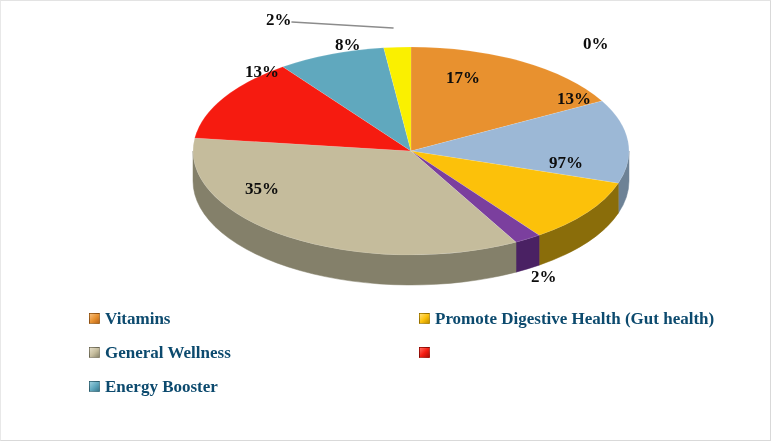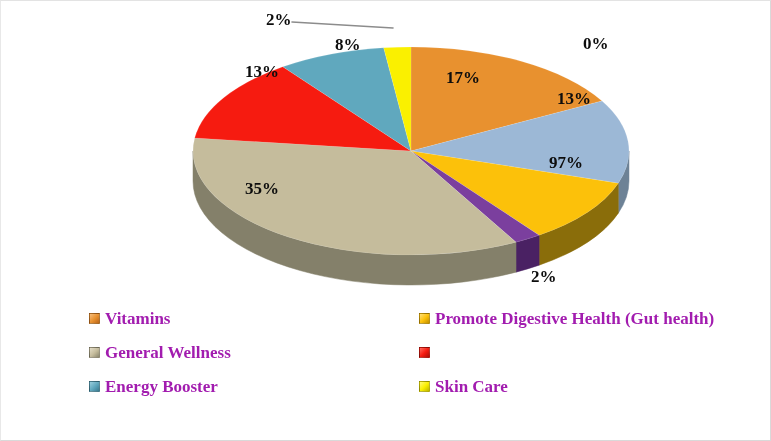--- a/index.html
+++ b/index.html
@@ -48,21 +48,21 @@
     width:11px;height:11px;
     margin-right:5px;
     flex:0 0 auto;
     border:1px solid rgba(0,0,0,.28);
     box-sizing:border-box;
   }
   .legend-label{
     font-family:"Liberation Serif",serif;
     font-weight:bold;
     font-size:17px;
-    color:#a21caf;
+    color:#0c4a6e;
     white-space:nowrap;
     line-height:1;
   }
 </style>
 </head>
 <body>
 
 <div id="frame">
 
   <div id="chart-area">
@@ -170,19 +170,15 @@
         <span class="swatch" style="background: linear-gradient(135deg, rgb(227, 221, 200) 0%, rgb(197, 188, 156) 52%, rgb(138, 134, 110) 100%);"></span>
         <span class="legend-label">General Wellness</span>
       </div>
       <div class="legend-item">
         <span class="swatch" style="background: linear-gradient(135deg, rgb(255, 107, 96) 0%, rgb(246, 27, 16) 52%, rgb(168, 17, 9) 100%);"></span>
       </div>
       <div class="legend-item">
         <span class="swatch" style="background: linear-gradient(135deg, rgb(155, 206, 221) 0%, rgb(96, 168, 190) 52%, rgb(59, 122, 143) 100%);"></span>
         <span class="legend-label">Energy Booster</span>
       </div>
-      <div class="legend-item">
-        <span class="swatch" style="background: linear-gradient(135deg, rgb(255, 250, 122) 0%, rgb(250, 240, 0) 52%, rgb(189, 181, 0) 100%);"></span>
-        <span class="legend-label">Skin Care</span>
-      </div>
     </div>
 
 </div>
 
 </body></html>

